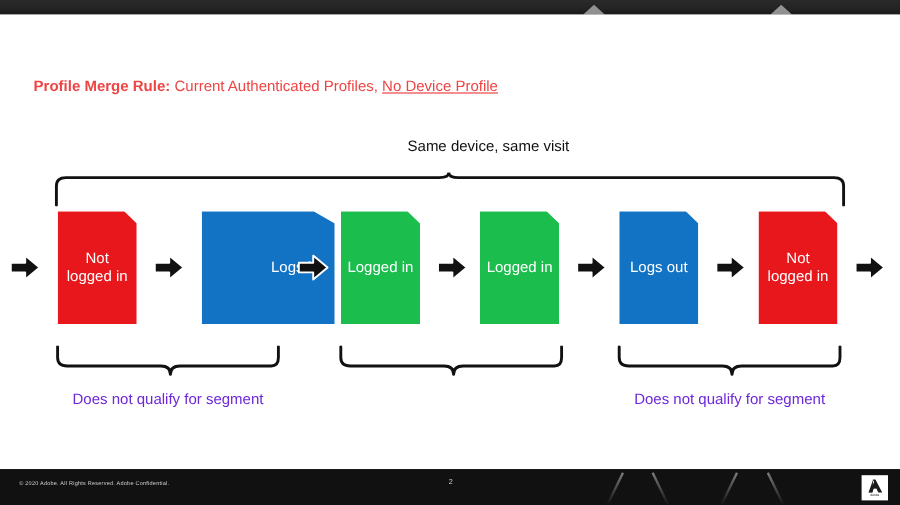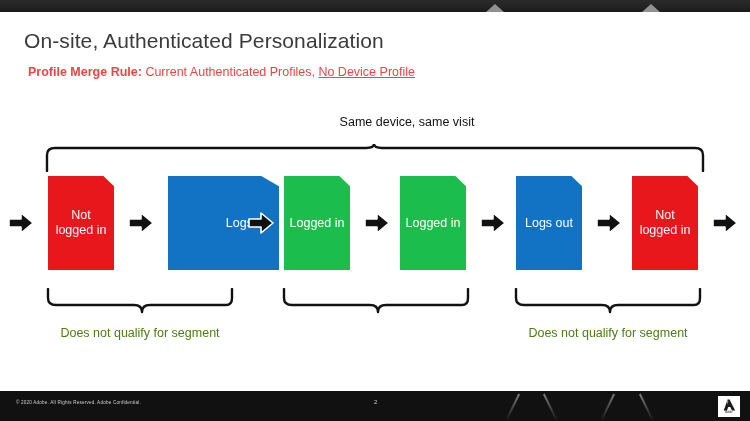--- a/index.html
+++ b/index.html
@@ -58,35 +58,34 @@
   .node .ntext{position:relative;z-index:2;padding:0 3px;}
   .node.red{background:#e8171b;}
   .node.blue{background:#1273c4;}
   .node.green{background:#1bbd4d;justify-content:center;}
 
   .arrow{position:absolute;top:199px;width:26px;height:24px;}
   .arrow svg{display:block;}
 
   
   .brace-bot{position:absolute;height:26px;}
-  .bot-label{position:absolute;top:314px;font-size:12.5px;color:#4d7c0f;text-align:center;white-space:nowrap;}
+  .bot-label{position:absolute;top:314px;font-size:12.5px;color:#6d28d9;text-align:center;white-space:nowrap;}
 </style>
 </head>
 <body>
 
 <div class="player">
 
   <div class="topbar">
     <div class="tb-tri a"></div>
     <div class="tb-tri b"></div>
   </div>
 
   <div class="slide">
 
-    <div class="slide-title">On-site, Authenticated Personalization</div>
 
     <div class="slide-sub">
       <b>Profile Merge Rule:</b><span> Current Authenticated Profiles, </span><u>No Device Profile</u>
     </div>
 
     <div class="top-label">Same device, same visit</div>
 
     <div class="brace-top">
       <svg width="662" height="28" viewBox="0 0 662 28">
         <path d="M3 27 L3 11 Q3 4 11 4 L322 4 Q330 4 330 0 Q330 4 338 4 L651 4 Q659 4 659 11 L659 27" fill="none" stroke="#111111" stroke-width="2.4" stroke-linecap="round" stroke-linejoin="round"></path>

